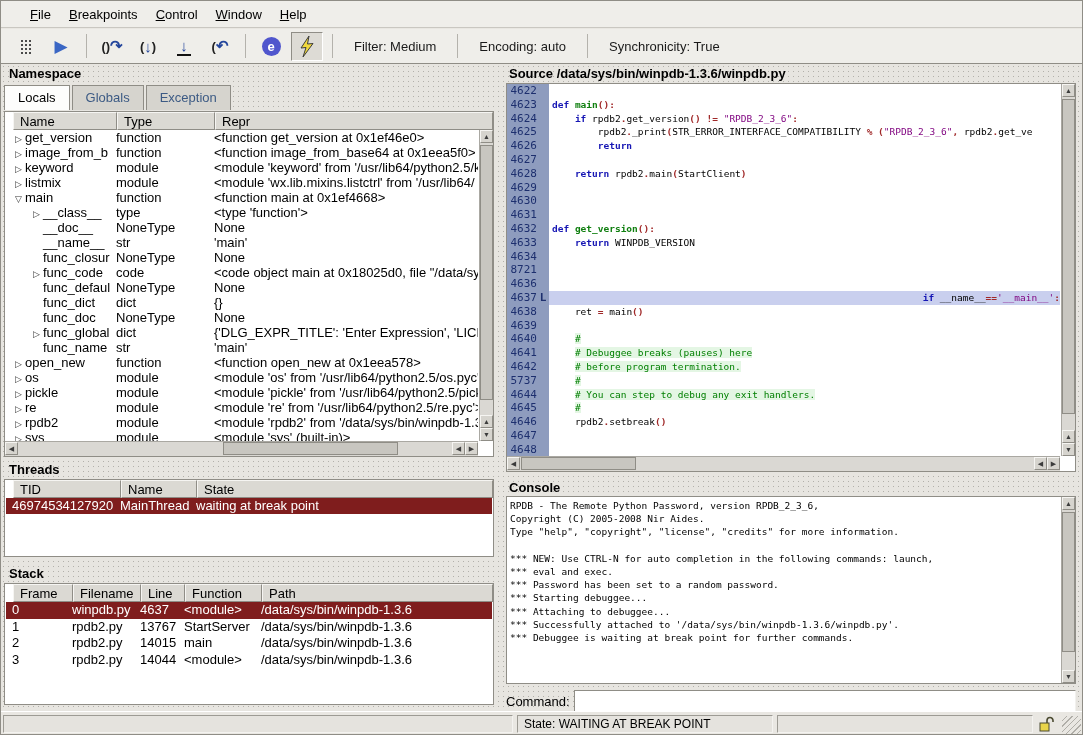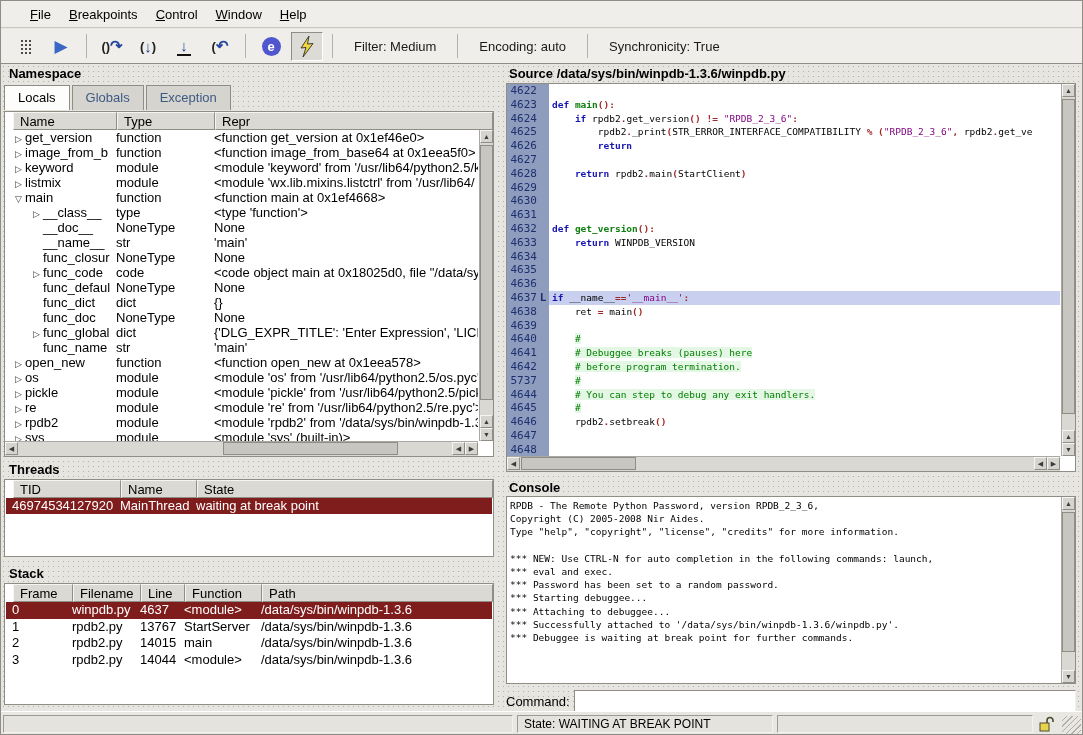--- a/index.html
+++ b/index.html
@@ -87,21 +87,21 @@
   .src-box{position:absolute;left:505px;top:19px;width:570px;height:389px;background:#fff;
            border:1px solid #8f8d86;overflow:hidden;}
   .src-lines{position:absolute;left:0;top:0;right:15px;bottom:15px;overflow:hidden;}
   .src-line{display:flex;height:13.8px;line-height:13.8px;}
   .gutter{width:42px;background:#8e9cbe;color:#1d2f6e;font-family:"DejaVu Sans Mono",monospace;
           font-size:11px;display:flex;flex:none;}
   .gutter .num{width:30px;text-align:right;}
   .gutter .mark{width:12px;text-align:center;font-weight:bold;}
   .code{flex:1;white-space:pre;font-family:"DejaVu Sans Mono",monospace;font-size:9.5px;
         padding-left:3px;overflow:hidden;}
-  .src-line.current .code{background:#c9cfee;}
+  .src-line.current .code{background:#c9cfee;text-align:right;}
   .tok-k{color:#1616b4;font-weight:bold;}
   .tok-d{color:#0f7f0f;font-weight:bold;}
   .tok-s{color:#7f007f;}
   .tok-o{color:#a02828;font-weight:bold;}
   .tok-n{color:#000;}
   .tok-c{color:#007f00;background:#e4f6e4;}
 
   
   .console-box{position:absolute;left:505px;top:432px;width:570px;height:188px;background:#fff;
                border:1px solid #8f8d86;overflow:hidden;}
@@ -465,21 +465,21 @@
           </div>
           <div class="src-line">
             <span class="gutter">
               <span class="num">4634</span>
               <span class="mark"></span>
             </span>
             <span class="code"></span>
           </div>
           <div class="src-line">
             <span class="gutter">
-              <span class="num">4635</span>
+              <span class="num">8721</span>
               <span class="mark"></span>
             </span>
             <span class="code"></span>
           </div>
           <div class="src-line">
             <span class="gutter">
               <span class="num">4636</span>
               <span class="mark"></span>
             </span>
             <span class="code"></span>

